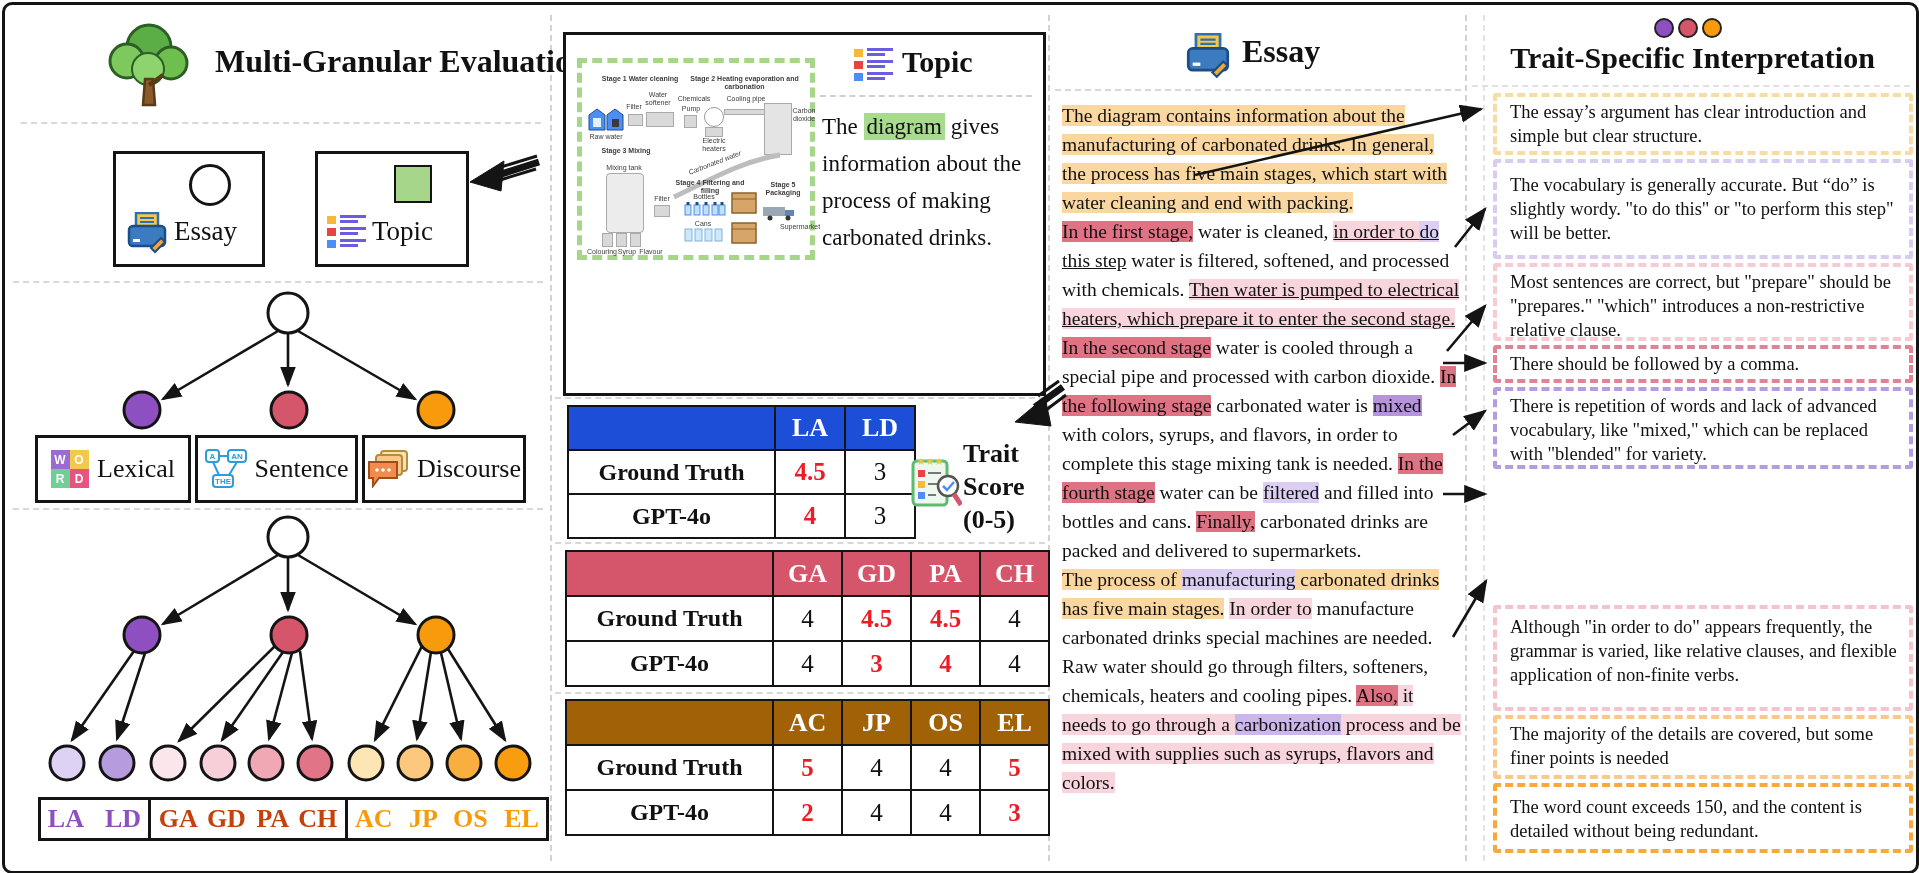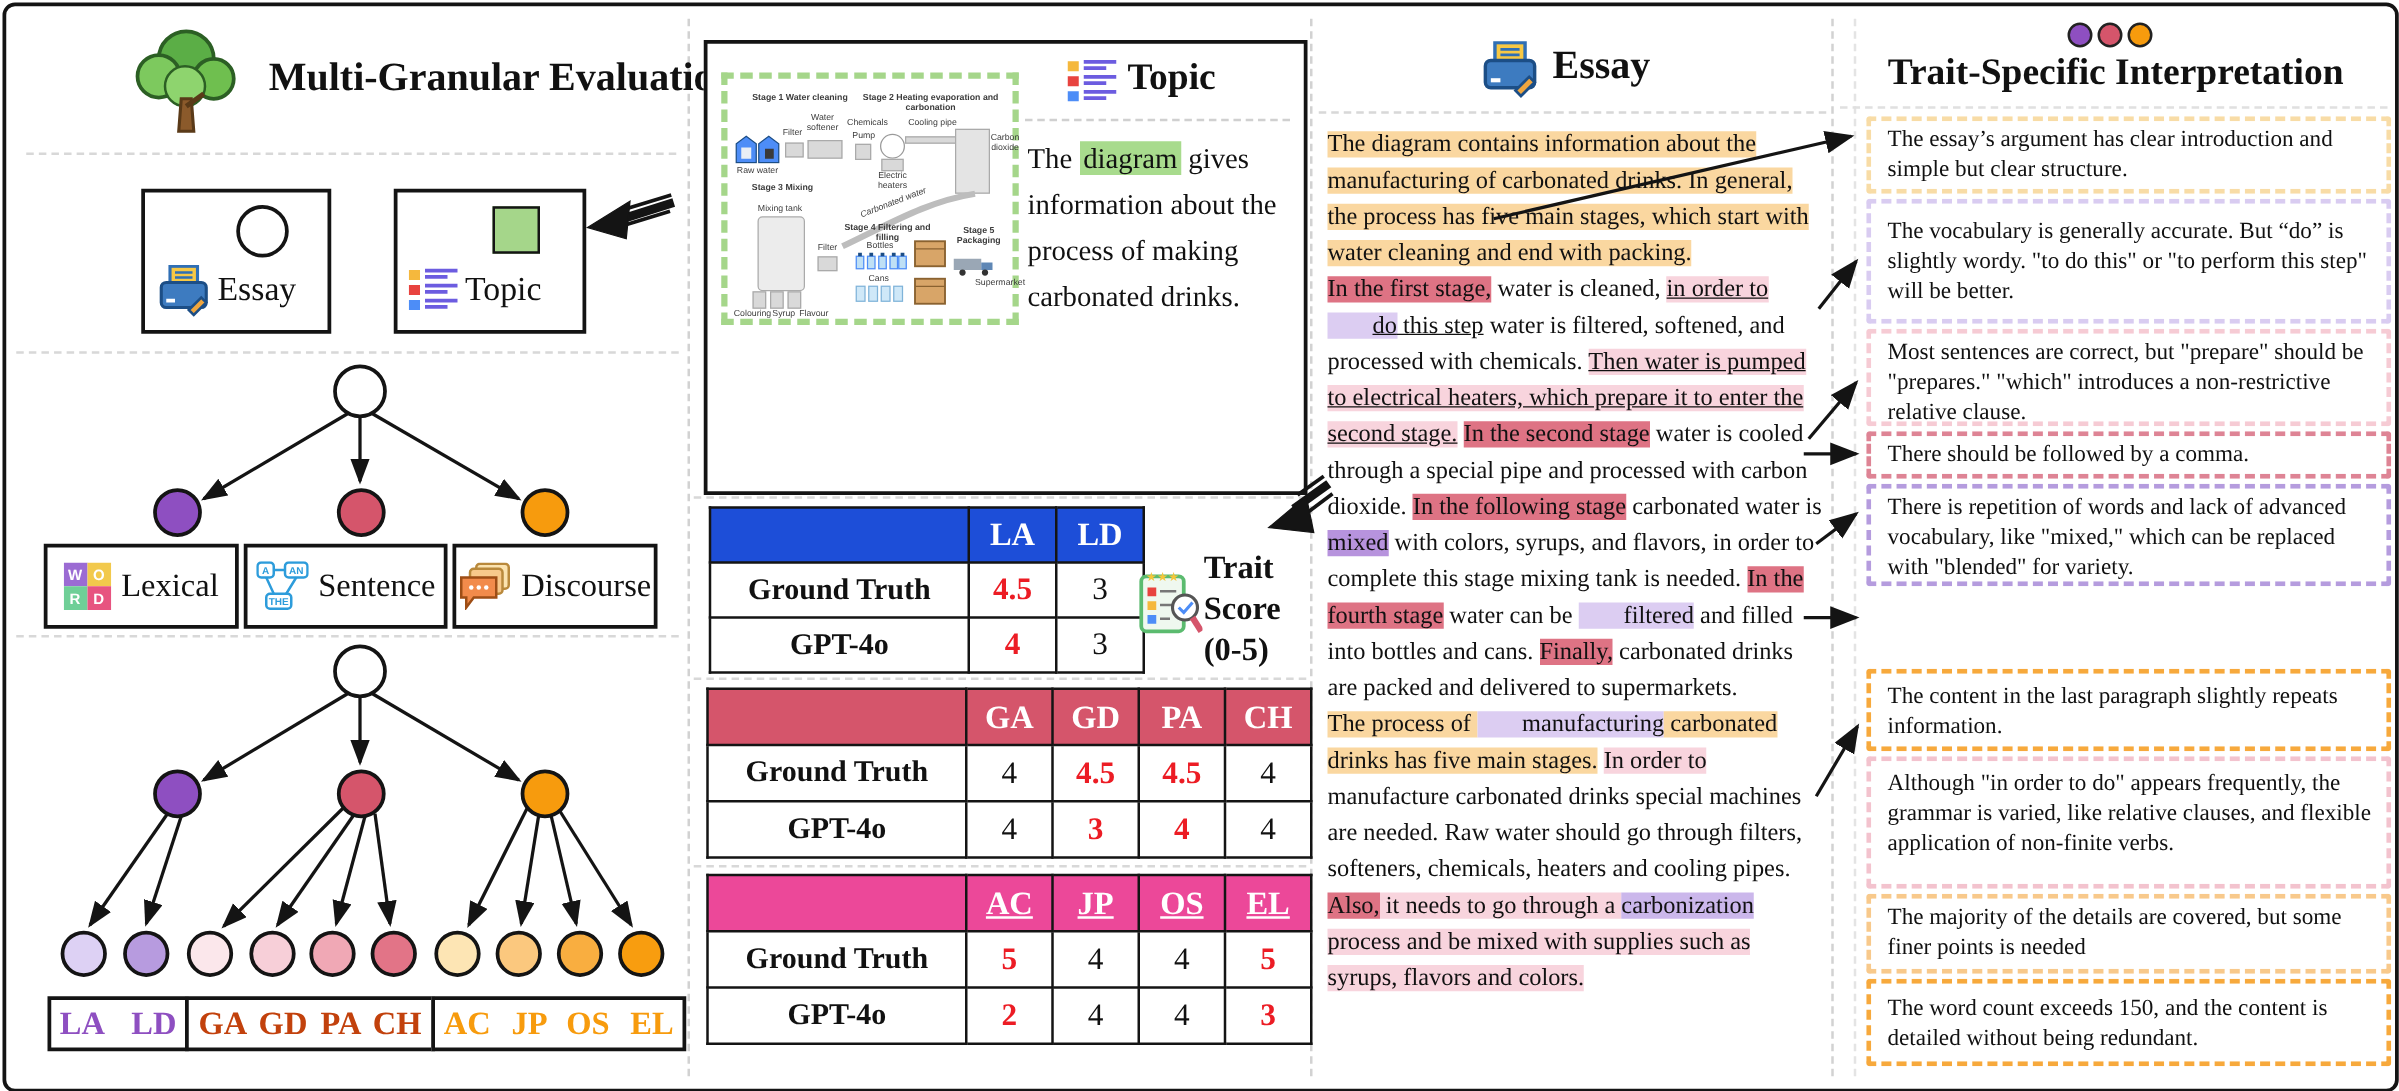--- a/index.html
+++ b/index.html
@@ -26,32 +26,32 @@
   .dgs{position:absolute;background:#d9d9d9;border:1px solid #aaa;}
   .prompt{position:absolute;left:256px;top:73px;width:212px;font-size:23px;line-height:37px;}
   .hl-green{background:#A8DB8D;padding:1px 3px;}
   .prompt-tail{position:absolute;left:10px;top:234px;width:458px;font-size:23px;line-height:37px;}
   
   table.score{position:absolute;border-collapse:collapse;table-layout:fixed;background:#fff;}
   table.score td,table.score th{border:2.5px solid #141414;text-align:center;padding:0;}
   th.hd{color:#fff;font-weight:bold;font-size:26px;}
   .hd-purple{background:#1d4ed8;}
   .hd-red{background:#D5556B;}
-  .hd-orange{background:#ec4899;text-decoration:underline;}
+  .hd-orange{background:#a16207;}
   td.rn{font-weight:bold;font-size:24px;border-radius:15px;}
   td.val{font-size:25px;}
   .rv{color:#EC1C24;font-weight:bold;}
   .trait-note{position:absolute;left:958px;top:432px;width:86px;font-weight:bold;font-size:26px;line-height:33px;text-align:left;}
   
   .essay-text{position:absolute;left:1057px;top:96px;width:399px;font-size:19.5px;line-height:29px;}
   .essay-text p{margin:0;}
   .hl-orange{background:#FAD7A0;}
   .hl-rose{background:#DE7384;}
   .hl-pink{background:#F8D4DD;}
-  .hl-lav{background:#DCCDF2;padding-left:36px;}
+  .hl-lav{background:#DCCDF2;}
   .hl-lav2{background:#CBB7EB;}
   .hl-purple{background:#B793DD;}
   .u{text-decoration:underline;}
   
   .ibox{position:absolute;left:1488px;width:420px;box-sizing:border-box;border-radius:3px;
     padding:3px 8px 3px 13px;font-size:18.5px;line-height:24px;overflow:hidden;background:#fff;}
   .dot{position:absolute;width:20px;height:20px;border-radius:50%;border:2.5px solid #222;box-sizing:border-box;}
   svg.overlay{position:absolute;left:0;top:0;pointer-events:none;z-index:40;}
   .tree-svg{position:absolute;z-index:5;}
 </style>
@@ -431,21 +431,20 @@
   <div class="dot" style="left:1673px;top:13px;background:#D5556B"></div>
   <div class="dot" style="left:1697px;top:13px;background:#F79B0D"></div>
   <div class="abs panel-title" style="left:1467px;top:36px;width:441px;text-align:center;font-size:30px">Trait-Specific Interpretation</div>
   <div class="hsep" style="left:1467px;top:80px;width:438px;border-color:#e0e0e0"></div>
 
   <div class="ibox" style="top:88px;height:62px;border:4px dashed #F8DCA6">The essay’s argument has clear introduction and simple but clear structure.</div>
   <div class="ibox" style="top:154px;height:100px;border:4px dashed #D9CCF1;padding-top:10px">The vocabulary is generally accurate. But “do” is slightly wordy. "to do this" or "to perform this step" will be better.</div>
   <div class="ibox" style="top:258px;height:78px;border:4px dashed #F6CBD4">Most sentences are correct, but "prepare" should be "prepares." "which" introduces a non-restrictive relative clause.</div>
   <div class="ibox" style="top:340px;height:38px;border:4px dashed #DE8495">There should be followed by a comma.</div>
   <div class="ibox" style="top:382px;height:82px;border:4px dashed #B59CDE">There is repetition of words and lack of advanced vocabulary, like "mixed," which can be replaced with "blended" for variety.</div>
-  <div class="ibox" style="top:530px;height:66px;border:4px dashed #F7A93C;padding-top:6px">The content in the last paragraph slightly repeats information.</div>
   <div class="ibox" style="top:600px;height:106px;border:4px dashed #F3C3CE;padding-top:6px">Although "in order to do" appears frequently, the grammar is varied, like relative clauses, and flexible application of non-finite verbs.</div>
   <div class="ibox" style="top:710px;height:64px;border:4px dashed #F8C98B">The majority of the details are covered, but some finer points is needed</div>
   <div class="ibox" style="top:778px;height:70px;border:4px dashed #F7A93C;padding-top:8px">The word count exceeds 150, and the content is detailed without being redundant.</div>
 
   <svg class="overlay" width="1911" height="866" viewBox="0 0 1911 866">
     <defs>
       <marker id="ahx" markerWidth="10" markerHeight="9" refX="8" refY="3.5" orient="auto">
           <path d="M0,0 L9,3.5 L0,7 Z" fill="#141414"></path>
         </marker>
     </defs>

